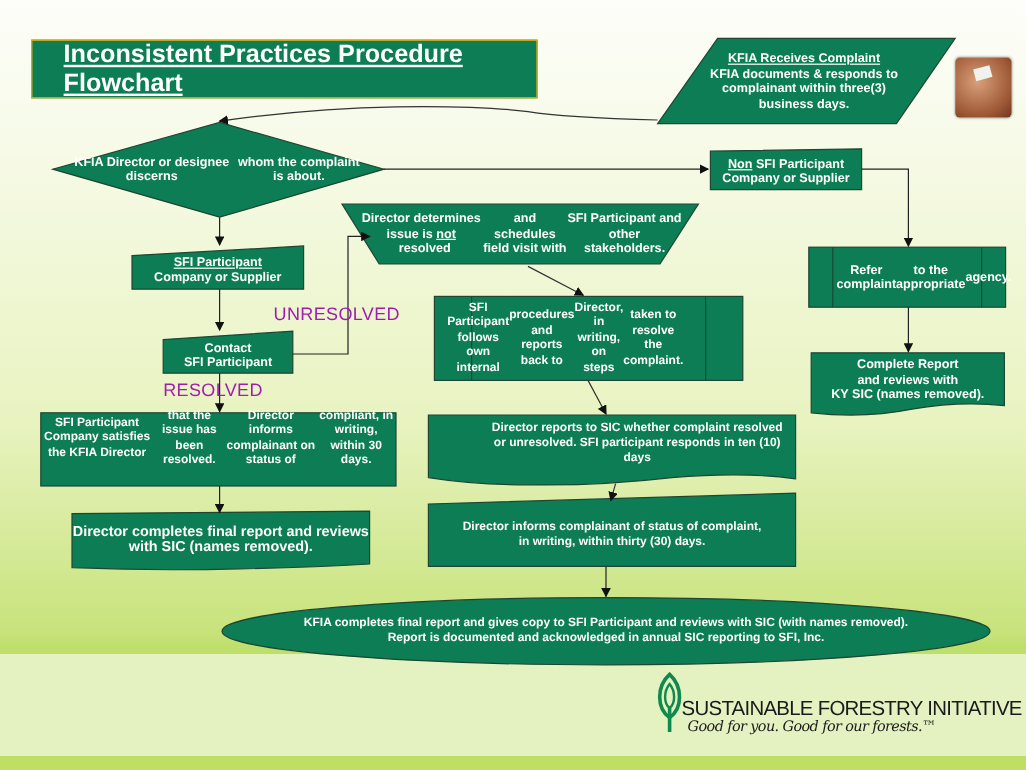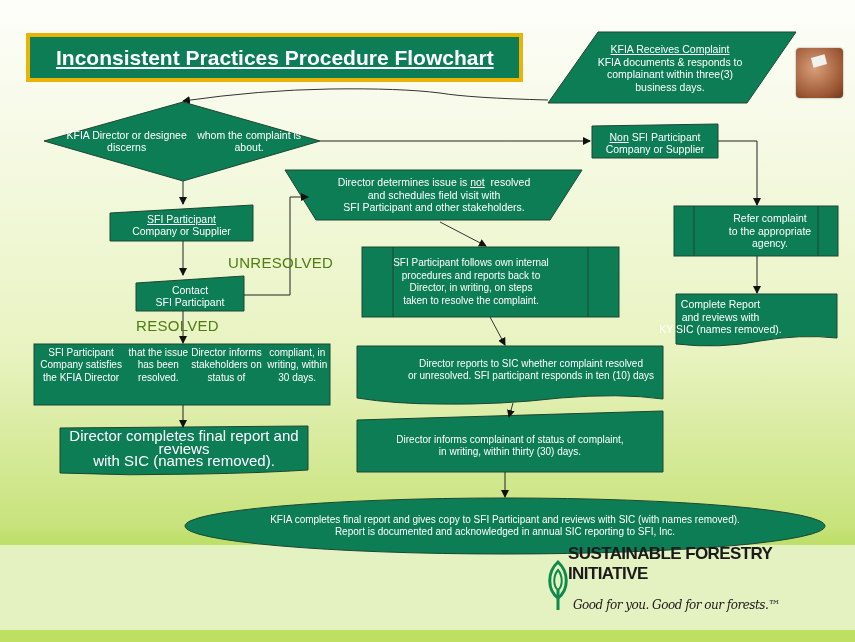--- a/index.html
+++ b/index.html
@@ -2,32 +2,32 @@
 <html><head>
 <meta charset="utf-8">
 <style>
   html, body { margin:0; padding:0; }
   body { width:855px; height:642px; position:relative; overflow:hidden;
     font-family:"Liberation Sans", sans-serif;
     background: linear-gradient(180deg, #fdfefa 0%, #f6fae6 20%, #e8f3c0 55%, #c8e37c 82%, #bedf6a 84%); }
   .band-light { position:absolute; left:0; top:545px; width:855px; height:85px; background:#e4f1c0; }
   .band-bottom { position:absolute; left:0; top:630px; width:855px; height:12px; background:#bedf62; }
   svg.wires { position:absolute; left:0; top:0; width:855px; height:642px; }
-  .node { position:absolute; color:#fff; text-align:center; font-weight:normal; font-size:10.5px; line-height:12.5px;
+  .node { position:absolute; color:#fff; text-align:center; font-weight:bold; font-size:10.5px; line-height:12.5px;
     display:flex; align-items:center; justify-content:center; box-sizing:border-box; }
   .u { text-decoration:underline; }
-  .title-box { position:absolute; left:26px; top:33px; width:497px; height:49px; background:#0c7d55; border:4px solid #eab308;
+  .title-box { position:absolute; left:26px; top:33px; width:422px; height:49px; background:#0c7d55; border:1px solid #eab308;
     color:#fff; font-size:21px; font-weight:bold; display:flex; align-items:center; padding-left:26px; box-sizing:border-box; }
   .title-box span { text-decoration:underline; }
-  .label-gray { position:absolute; color:#4d7c0f; font-size:15px; letter-spacing:0.3px; }
+  .label-gray { position:absolute; color:#a21caf; font-size:15px; letter-spacing:0.3px; }
   .photo { position:absolute; left:796px; top:48px; width:47px; height:50px; border-radius:4px;
     background: radial-gradient(circle at 40% 40%, #d9a07a, #9c5634 70%, #6e3620); box-shadow:0 0 2px #888; }
   .photo .slot { position:absolute; left:16px; top:8px; width:14px; height:10px; background:#f1f1ee; transform:rotate(-15deg); }
   .logo { position:absolute; left:545px; top:560px; }
-  .logo-name { position:absolute; left:568px; top:544px; font-size:17px; font-weight:bold; letter-spacing:-0.6px; color:#1a1a1a; }
+  .logo-name { position:absolute; left:568px; top:581px; font-size:17px; font-weight:normal; letter-spacing:-0.6px; color:#1a1a1a; }
   .logo-tag { position:absolute; left:573px; top:598px; font-family:"DejaVu Serif", serif; font-style:italic; font-weight:normal; font-size:12px; color:#1a1a1a; letter-spacing:-0.5px; }
 </style>
 </head>
 <body>
 
 <div class="band-light"></div>
 <div class="band-bottom"></div>
 
 <svg class="wires" viewBox="0 0 855 642">
   <defs>
@@ -101,72 +101,72 @@
 <div class="node" style="left:60px;top:120px;width:245px;height:42px;flex-direction:row;">
   <div>KFIA Director or designee discerns</div>
   <div>whom the complaint is about.</div>
 </div>
 
 <div class="node" style="left:592px;top:128px;width:126px;height:30px;flex-direction:column;">
   <div><span class="u">Non</span><span> SFI Participant</span></div>
   <div>Company or Supplier</div>
 </div>
 
-<div class="node" style="left:300px;top:172px;width:268px;height:46px;flex-direction:column;">
+<div class="node" style="left:300px;top:172px;width:268px;height:46px;flex-direction:row;">
   <div><span>Director determines issue is </span><span class="u">not</span><span style="white-space:pre">  resolved</span></div>
   <div>and schedules field visit with</div>
   <div>SFI Participant and other stakeholders.</div>
 </div>
 
 <div class="node" style="left:110px;top:209px;width:143px;height:32px;flex-direction:column;">
   <div class="u">SFI Participant</div>
   <div>Company or Supplier</div>
 </div>
 
 <div class="label-gray" style="left:228px;top:254px;">UNRESOLVED</div>
 
 <div class="node" style="left:136px;top:281px;width:108px;height:30px;flex-direction:column;">
   <div>Contact</div>
   <div>SFI Participant</div>
 </div>
 
 <div class="label-gray" style="left:136px;top:317px;">RESOLVED</div>
 
-<div class="node" style="left:393px;top:249px;width:156px;height:66px;flex-direction:column;font-size:10px;line-height:12.5px;">
+<div class="node" style="left:393px;top:249px;width:156px;height:66px;flex-direction:row;font-size:10px;line-height:12.5px;">
   <div>SFI Participant follows own internal</div>
   <div>procedures and reports back to</div>
   <div>Director, in writing, on steps</div>
   <div>taken to resolve the complaint.</div>
 </div>
 
-<div class="node" style="left:694px;top:208px;width:124px;height:46px;flex-direction:column;padding-left:28px;">
+<div class="node" style="left:694px;top:208px;width:124px;height:46px;flex-direction:row;padding-left:28px;">
   <div>Refer complaint</div>
   <div>to the appropriate</div>
   <div>agency.</div>
 </div>
 
-<div class="node" style="left:640px;top:296px;width:161px;height:42px;flex-direction:column;">
+<div class="node" style="left:676px;top:296px;width:161px;height:42px;flex-direction:column;">
   <div>Complete Report</div>
   <div>and reviews with</div>
   <div>KY SIC (names removed).</div>
 </div>
 
 <div class="node" style="left:34px;top:345px;width:296px;height:41px;flex-direction:row;font-size:10px;line-height:12.5px;">
   <div>SFI Participant Company satisfies the KFIA Director</div>
   <div>that the issue has been resolved.</div>
-  <div>Director informs stakeholders on status of</div>
+  <div>Director informs complainant on status of</div>
   <div>compliant, in writing, within 30 days.</div>
 </div>
 
 <div class="node" style="left:357px;top:350px;width:306px;height:40px;flex-direction:column;font-size:10px;padding-left:42px;">
   <div>Director reports to SIC whether complaint resolved</div>
   <div>or unresolved. SFI participant responds in ten (10) days</div>
 </div>
 
-<div class="node" style="left:60px;top:430px;width:248px;height:38px;flex-direction:column;font-size:15px;">
+<div class="node" style="left:60px;top:430px;width:248px;height:38px;flex-direction:column;font-size:12px;">
   <div>Director completes final report and reviews</div>
   <div>with SIC (names removed).</div>
 </div>
 
 <div class="node" style="left:357px;top:422px;width:306px;height:48px;flex-direction:column;font-size:10px;align-items:center;">
   <div>Director informs complainant of status of  complaint,</div>
   <div>in writing, within thirty (30) days.</div>
 </div>
 
 <div class="node" style="left:190px;top:508px;width:630px;height:36px;flex-direction:column;font-size:10px;">

